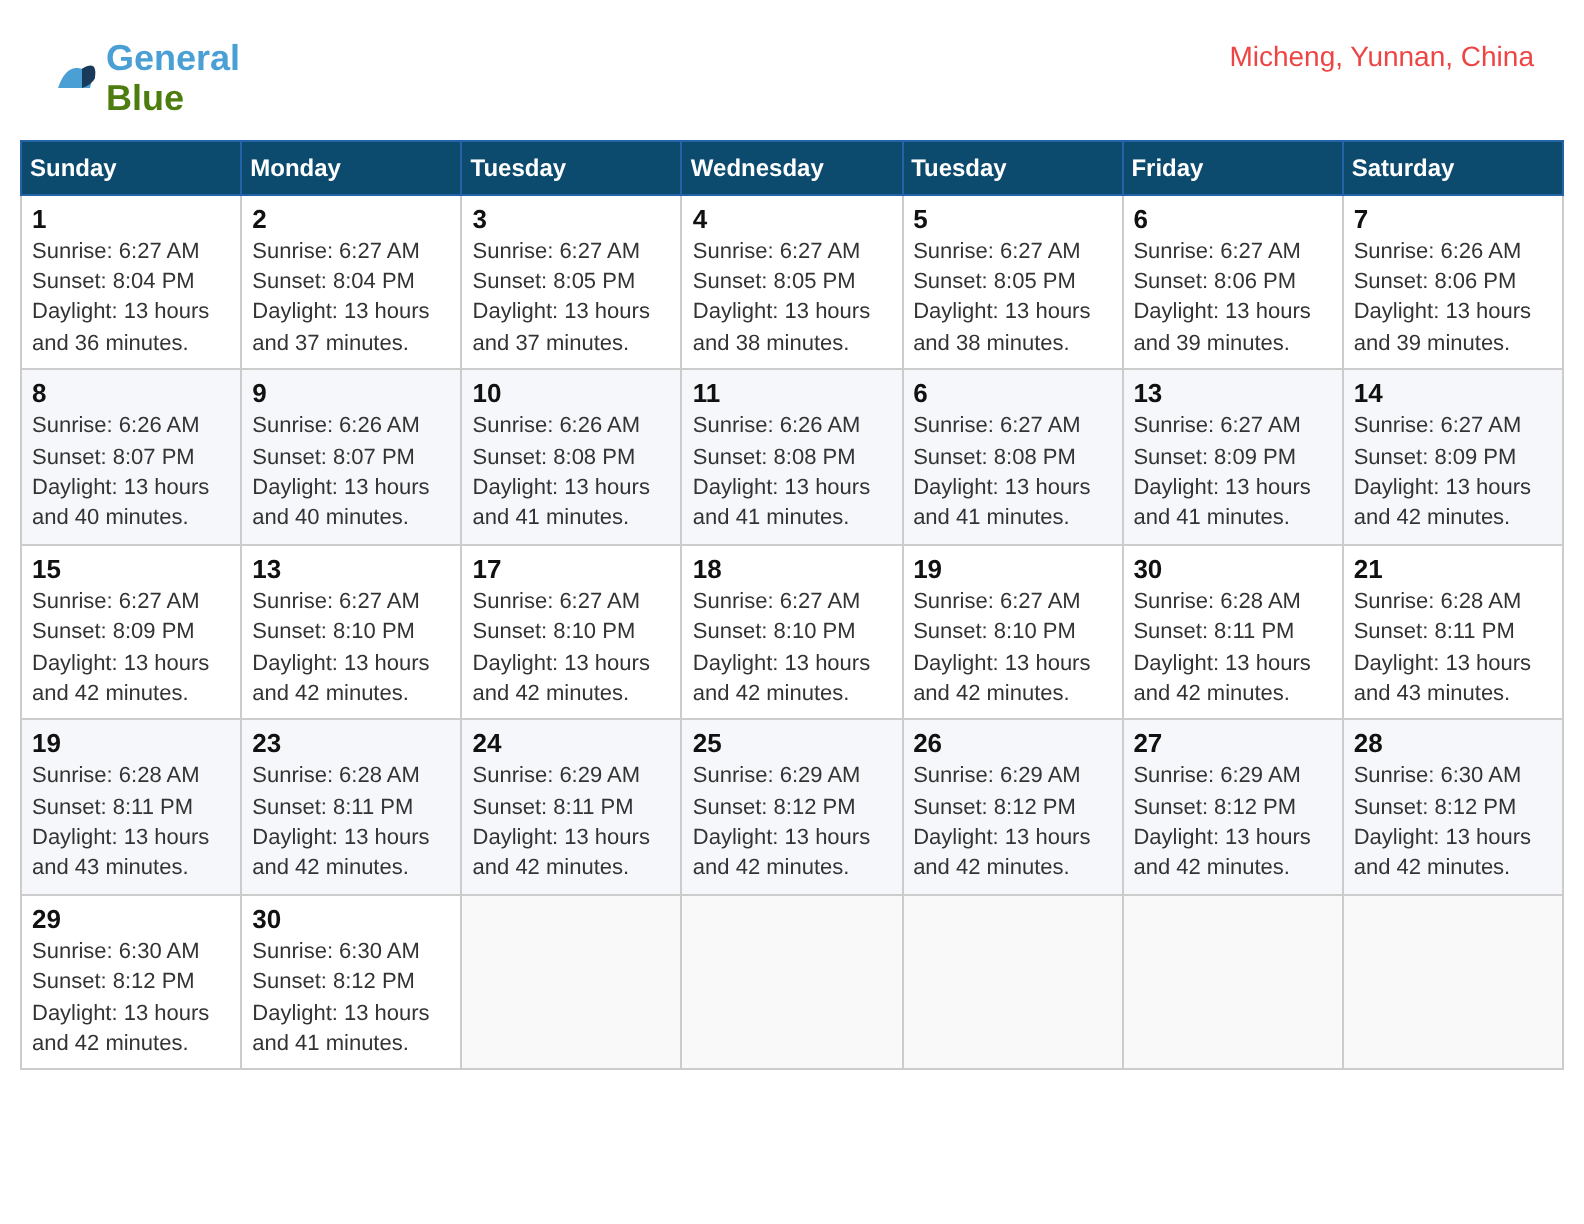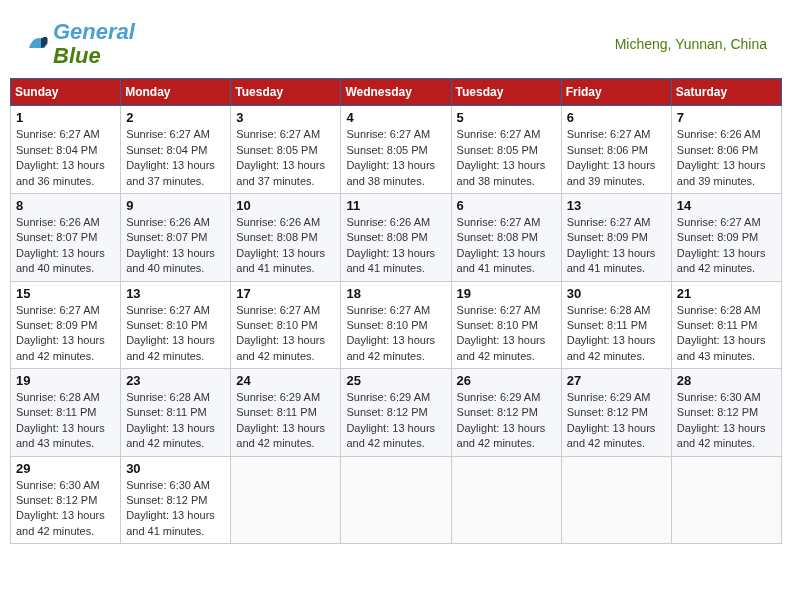--- a/index.html
+++ b/index.html
@@ -15,54 +15,52 @@
       justify-content: space-between;
       align-items: flex-start;
       padding: 10px 15px 5px 15px;
     }
     .logo {
       display: flex;
       align-items: center;
       gap: 4px;
     }
     .logo-text {
-      font-size: 22px;
+      font-size: 18px;
       font-weight: bold;
       color: #1a3a5c;
       line-height: 1.1;
-      font-style: italic;
     }
     .logo-text span {
       color: #4a9fd4;
     }
     .logo-icon {
       width: 24px;
       height: 24px;
     }
     .title-section {
       text-align: right;
     }
     .month-title {
       font-size: 32px;
       font-weight: bold;
       color: #1a3a5c;
     }
     .location {
       font-size: 14px;
-      color: #4d7c0f;
-      margin-top: 16px;
+      color: #ef4444;
     }
     .calendar {
       width: 100%;
       border-collapse: collapse;
       margin: 5px 0;
       font-size: 11px;
     }
     .calendar th {
-      background-color: #b91c1c;
+      background-color: #0c4a6e;
       color: white;
       padding: 6px 4px;
       text-align: left;
       font-size: 12px;
       font-weight: bold;
       border: 1px solid #2563a8;
     }
     .calendar td {
       border: 1px solid #ccc;
       vertical-align: top;

